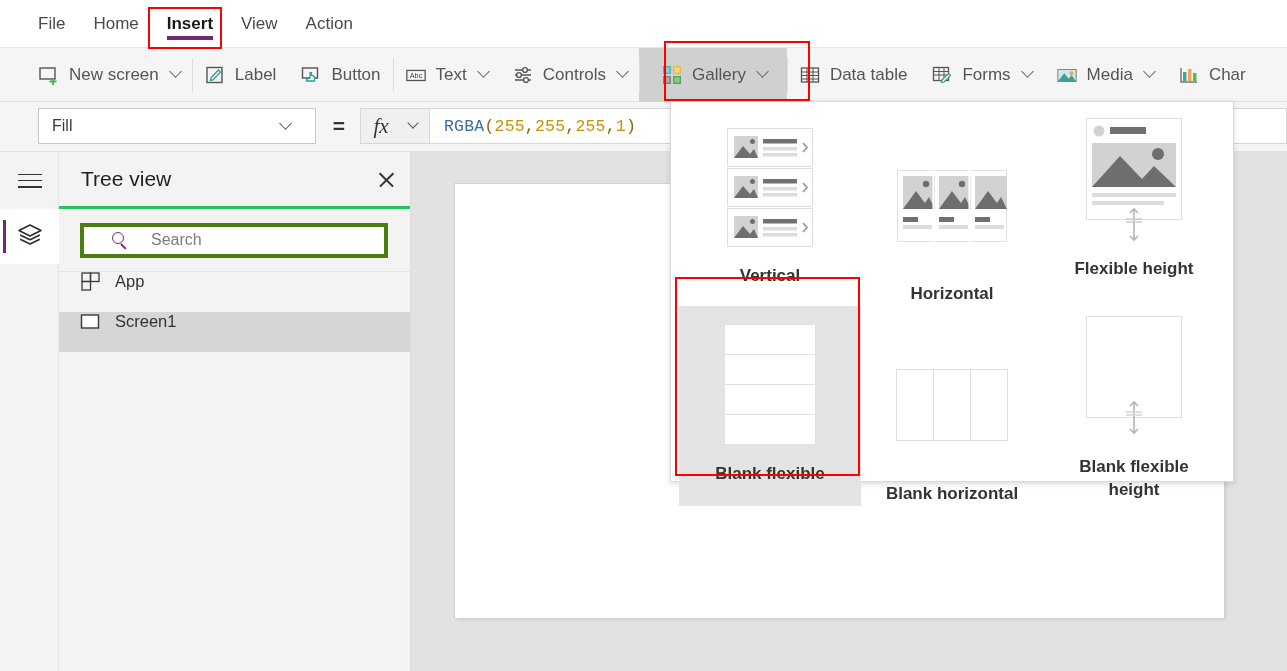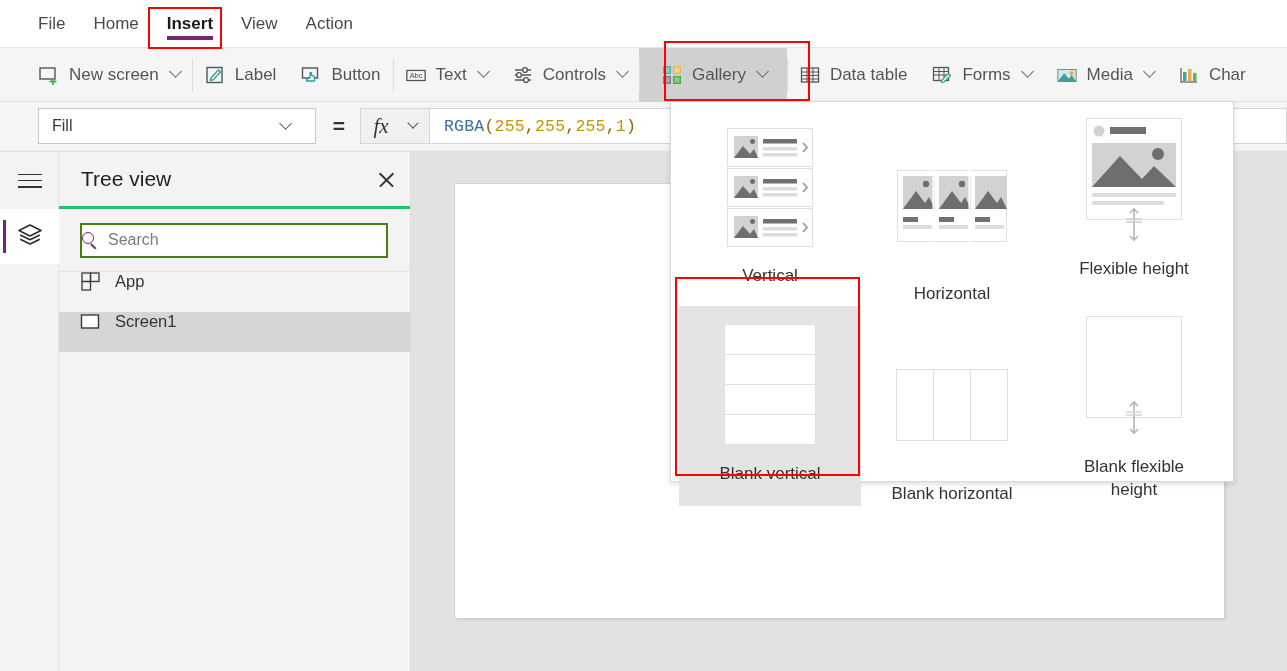--- a/index.html
+++ b/index.html
@@ -221,23 +221,23 @@
 
   .search-wrap {
     height: 63px;
     display: flex; align-items: center;
     padding: 0 22px 0 21px;
     border-bottom: 1px solid #e4e4e4;
   }
   .search-box {
     flex: 1; height: 35px;
     background: #ffffff;
-    border: 2px solid #4d7c0f;
+    border: 4px solid #4d7c0f;
     display: flex; align-items: center;
-    padding-left: 0; gap: 7px;
+    padding-left: 28px; gap: 20px;
     cursor: text;
   }
   .mag { position: relative; width: 17px; height: 17px; flex: 0 0 auto; }
   .mag .ring {
     position: absolute; left: 0; top: 0;
     width: 12px; height: 12px;
     border: 1.6px solid #7a2a78;
     border-radius: 50%;
   }
   .mag .stick {
@@ -282,20 +282,21 @@
   .flyout {
     position: absolute; left: 670px; top: 101px;
     width: 564px; height: 381px;
     background: #ffffff;
     border: 1px solid #d9d9d9;
     box-shadow: 0 2px 6px rgba(0,0,0,0.14);
     display: grid;
     grid-template-columns: 1fr 1fr 1fr;
     grid-template-rows: 1fr 1fr;
     padding: 6px 8px 8px 8px;
+    font-weight: bold;
   }
   .gcell {
     display: flex; flex-direction: column;
     align-items: center; justify-content: flex-start;
     padding-top: 12px;
     cursor: pointer;
     position: relative;
   }
   .gcell.selected { background: #e4e4e4; }
   .gcell-thumb {
@@ -659,21 +660,21 @@
       <div class="gcell-thumb">
         <svg width="92" height="122" viewBox="0 0 92 122">
           <g fill="#ffffff" stroke="#e0e0e0" stroke-width="1">
             <rect x="0.5" y="0.5" width="91" height="30"></rect>
             <rect x="0.5" y="30.5" width="91" height="30"></rect>
             <rect x="0.5" y="60.5" width="91" height="30"></rect>
             <rect x="0.5" y="90.5" width="91" height="30"></rect>
           </g>
         </svg>
       </div>
-      <div class="gcell-label">Blank vertical</div>
+      <div class="gcell-label">Blank flexible</div>
     </div>
 
     <div class="gcell" style="padding-top:32px;">
       <div class="gcell-thumb">
         <svg width="112" height="72" viewBox="0 0 112 72">
           <g fill="#ffffff" stroke="#e0e0e0" stroke-width="1">
             <rect x="0.5" y="0.5" width="37" height="71"></rect>
             <rect x="37.5" y="0.5" width="37" height="71"></rect>
             <rect x="74.5" y="0.5" width="37" height="71"></rect>
           </g>

